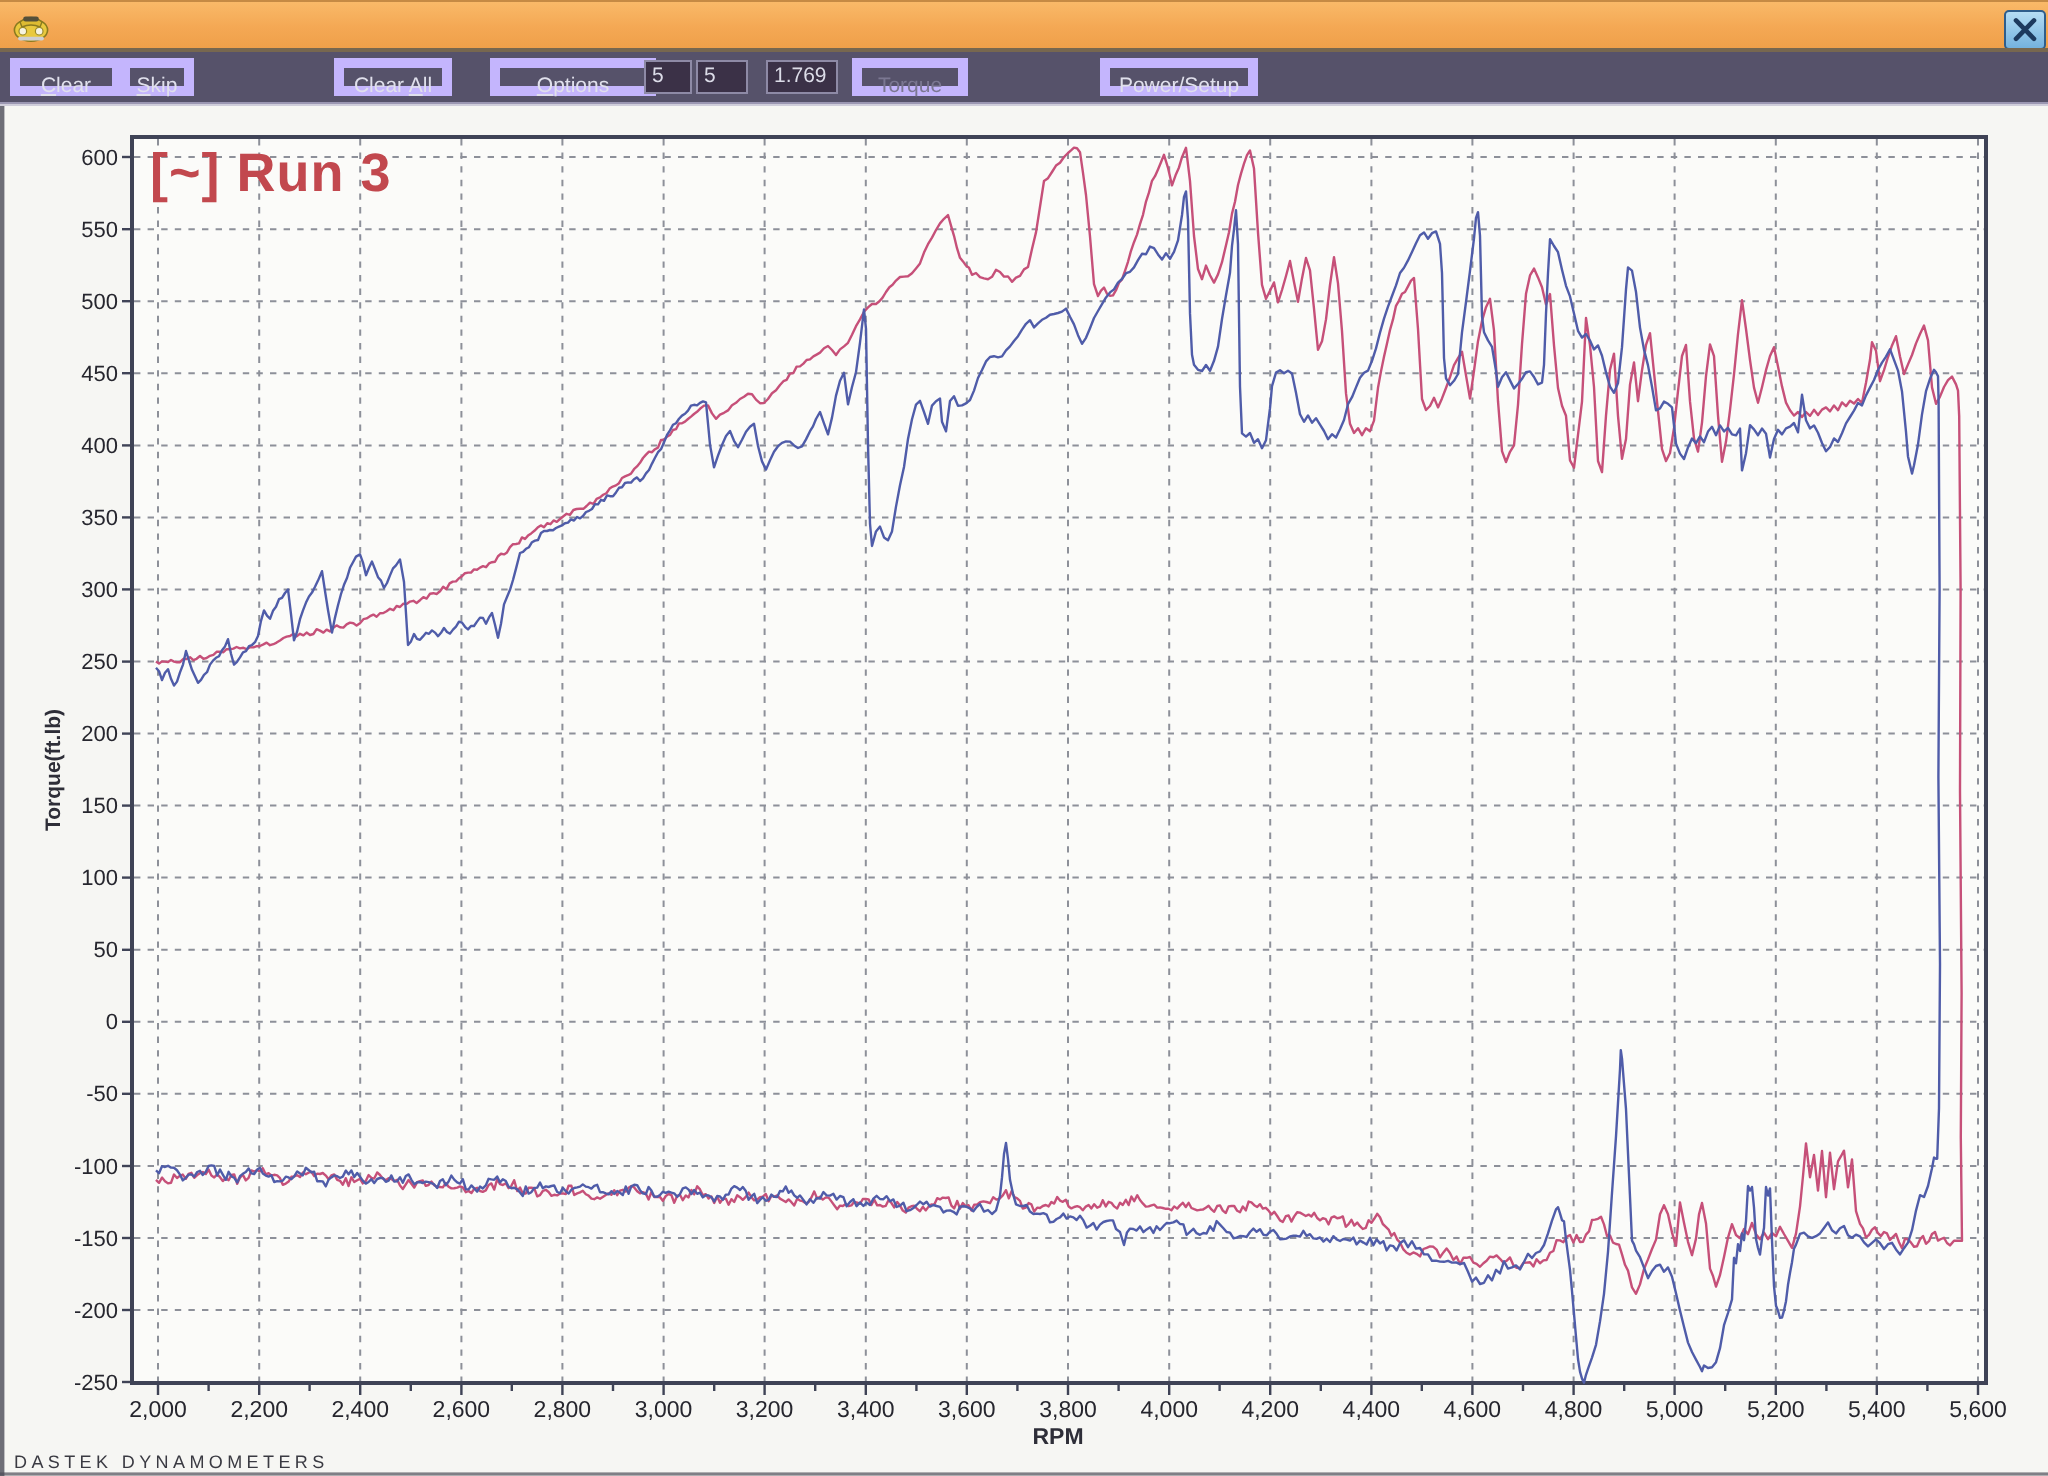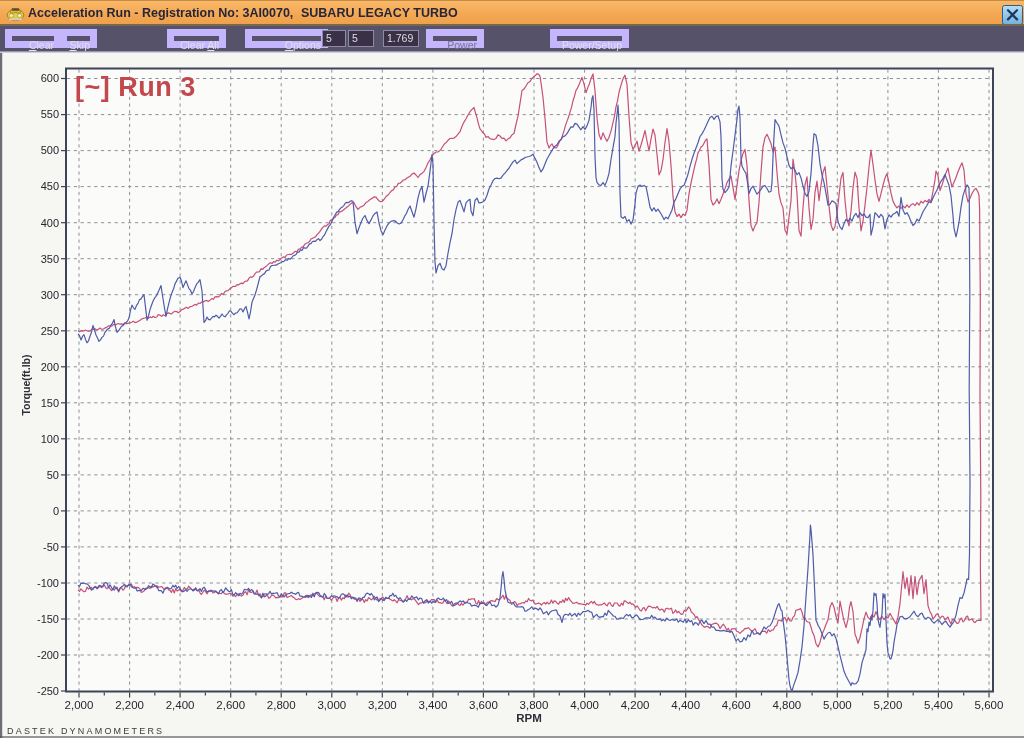--- a/index.html
+++ b/index.html
@@ -1,51 +1,50 @@
 <!DOCTYPE html>
 <html><head><meta charset="utf-8"><style>
 html,body{margin:0;padding:0;width:1024px;height:738px;overflow:hidden;background:#f6f6f3;font-family:"Liberation Sans",sans-serif;}
 #titlebar{position:absolute;left:0;top:0;width:1024px;height:24px;background:linear-gradient(#f9b968,#f4a854 55%,#efa04a);border-top:1px solid #c58a44;box-sizing:border-box;}
 #titletxt{position:absolute;left:28px;top:5px;font-size:12.5px;font-weight:bold;color:#26263a;letter-spacing:0px;white-space:nowrap;}
 #sep{position:absolute;left:0;top:24px;width:1024px;height:2px;background:#77674f;}
 #toolbar{position:absolute;left:0;top:26px;width:1024px;height:25px;background:#56526a;}
 #tbline{position:absolute;left:0;top:51px;width:1024px;height:1px;background:#9b97b2;}
 #tbline2{position:absolute;left:0;top:52px;width:1024px;height:1px;background:#cfcdda;}
-.btn{position:absolute;top:3px;height:19px;border:7px solid #c4b5fd;color:#e0e0ec;font-size:10.5px;text-align:right;line-height:18px;box-sizing:border-box;}
+.btn{position:absolute;top:3px;height:19px;border:5px solid #c4b5fd;color:#e0e0ec;font-size:10.5px;text-align:center;line-height:18px;box-sizing:border-box;}
 .fld{position:absolute;top:4px;height:17px;border:1px solid #8e8aa6;background:#3b3147;color:#dcdce8;font-size:10.5px;line-height:15px;padding-left:3px;box-sizing:border-box;}
 #closebtn{position:absolute;right:1px;top:3.5px;width:19px;height:18px;background:linear-gradient(#b5ddf4,#74b2de);border:1px solid #2f5e8c;border-radius:2.5px;}
 u{text-decoration:underline;}
 svg text{font-family:"Liberation Sans",sans-serif;}
 </style></head>
 <body>
 <div id="titlebar">
  <svg width="19" height="16" style="position:absolute;left:6px;top:4px" viewBox="0 0 19 16">
   <ellipse cx="9.5" cy="10" rx="8.3" ry="5.6" fill="#e9c93e" stroke="#8a7a20" stroke-width="0.8"></ellipse>
   <path d="M4 6 Q9.5 1.5 15 6 L14 8.5 Q9.5 6.5 5 8.5 Z" fill="#ddbb32" stroke="#8a7a20" stroke-width="0.7"></path>
   <rect x="5.6" y="3.2" width="7.8" height="2.6" rx="1.2" fill="#55503a"></rect>
   <circle cx="5.4" cy="10.6" r="1.9" fill="#f6f3e0" stroke="#9a8a2a" stroke-width="0.6"></circle>
   <circle cx="13.6" cy="10.6" r="1.9" fill="#f6f3e0" stroke="#9a8a2a" stroke-width="0.6"></circle>
   <rect x="3" y="13.4" width="13" height="1.8" rx="0.9" fill="#cfcfd2"></rect>
  </svg>
- <div id="titletxt">Acceleration Run - Registration No: 3AI0070,  SUBARU LEGACY TURBO</div>
  <div id="closebtn"><svg width="19" height="18" viewBox="0 0 19 18">
         <path d="M5 4.2 L14 13.4 M14 4.2 L5 13.4" stroke="#1d3a5e" stroke-width="2.3" stroke-linecap="round"></path>
       </svg></div>
 </div>
 <div id="sep"></div>
 <div id="toolbar">
  <div class="btn" style="left:5px;width:56px;"><u>C</u>lear</div>
  <div class="btn" style="left:60px;width:37px;"><u>S</u>kip</div>
  <div class="btn" style="left:110px;width:58px;margin-top:36px;">S<u>w</u>ap</div>
  <div class="btn" style="left:167px;width:59px;">Clear <u>A</u>ll</div>
  <div class="btn" style="left:245px;width:83px;"><u>O</u>ptions</div>
  <div class="fld" style="left:322px;width:24px;">5</div>
  <div class="fld" style="left:348px;width:26px;">5</div>
  <div class="fld" style="left:383px;width:36px;">1.769</div>
- <div class="btn" style="left:426px;width:58px;color:#7b7792;">Power</div>
+ <div class="btn" style="left:426px;width:58px;color:#7b7792;">Torque</div>
  <div class="btn" style="left:550px;width:79px;">Power/Setup</div>
 </div>
 <div id="tbline"></div>
 <div id="tbline2"></div>
 <svg id="chart" width="1024" height="685" viewBox="0 53 1024 685" style="position:absolute;left:0;top:53px;">
 <rect x="0" y="53" width="1024" height="685" fill="#f6f6f3"></rect>
 <rect x="67" y="69.5" width="925" height="621" fill="#fbfbf9"></rect>
 <g stroke="#8d9099" stroke-width="1" stroke-dasharray="3.2,3.6">
 <line x1="79.0" y1="69.5" x2="79.0" y2="690.5"></line>
       <line x1="129.6" y1="69.5" x2="129.6" y2="690.5"></line>

